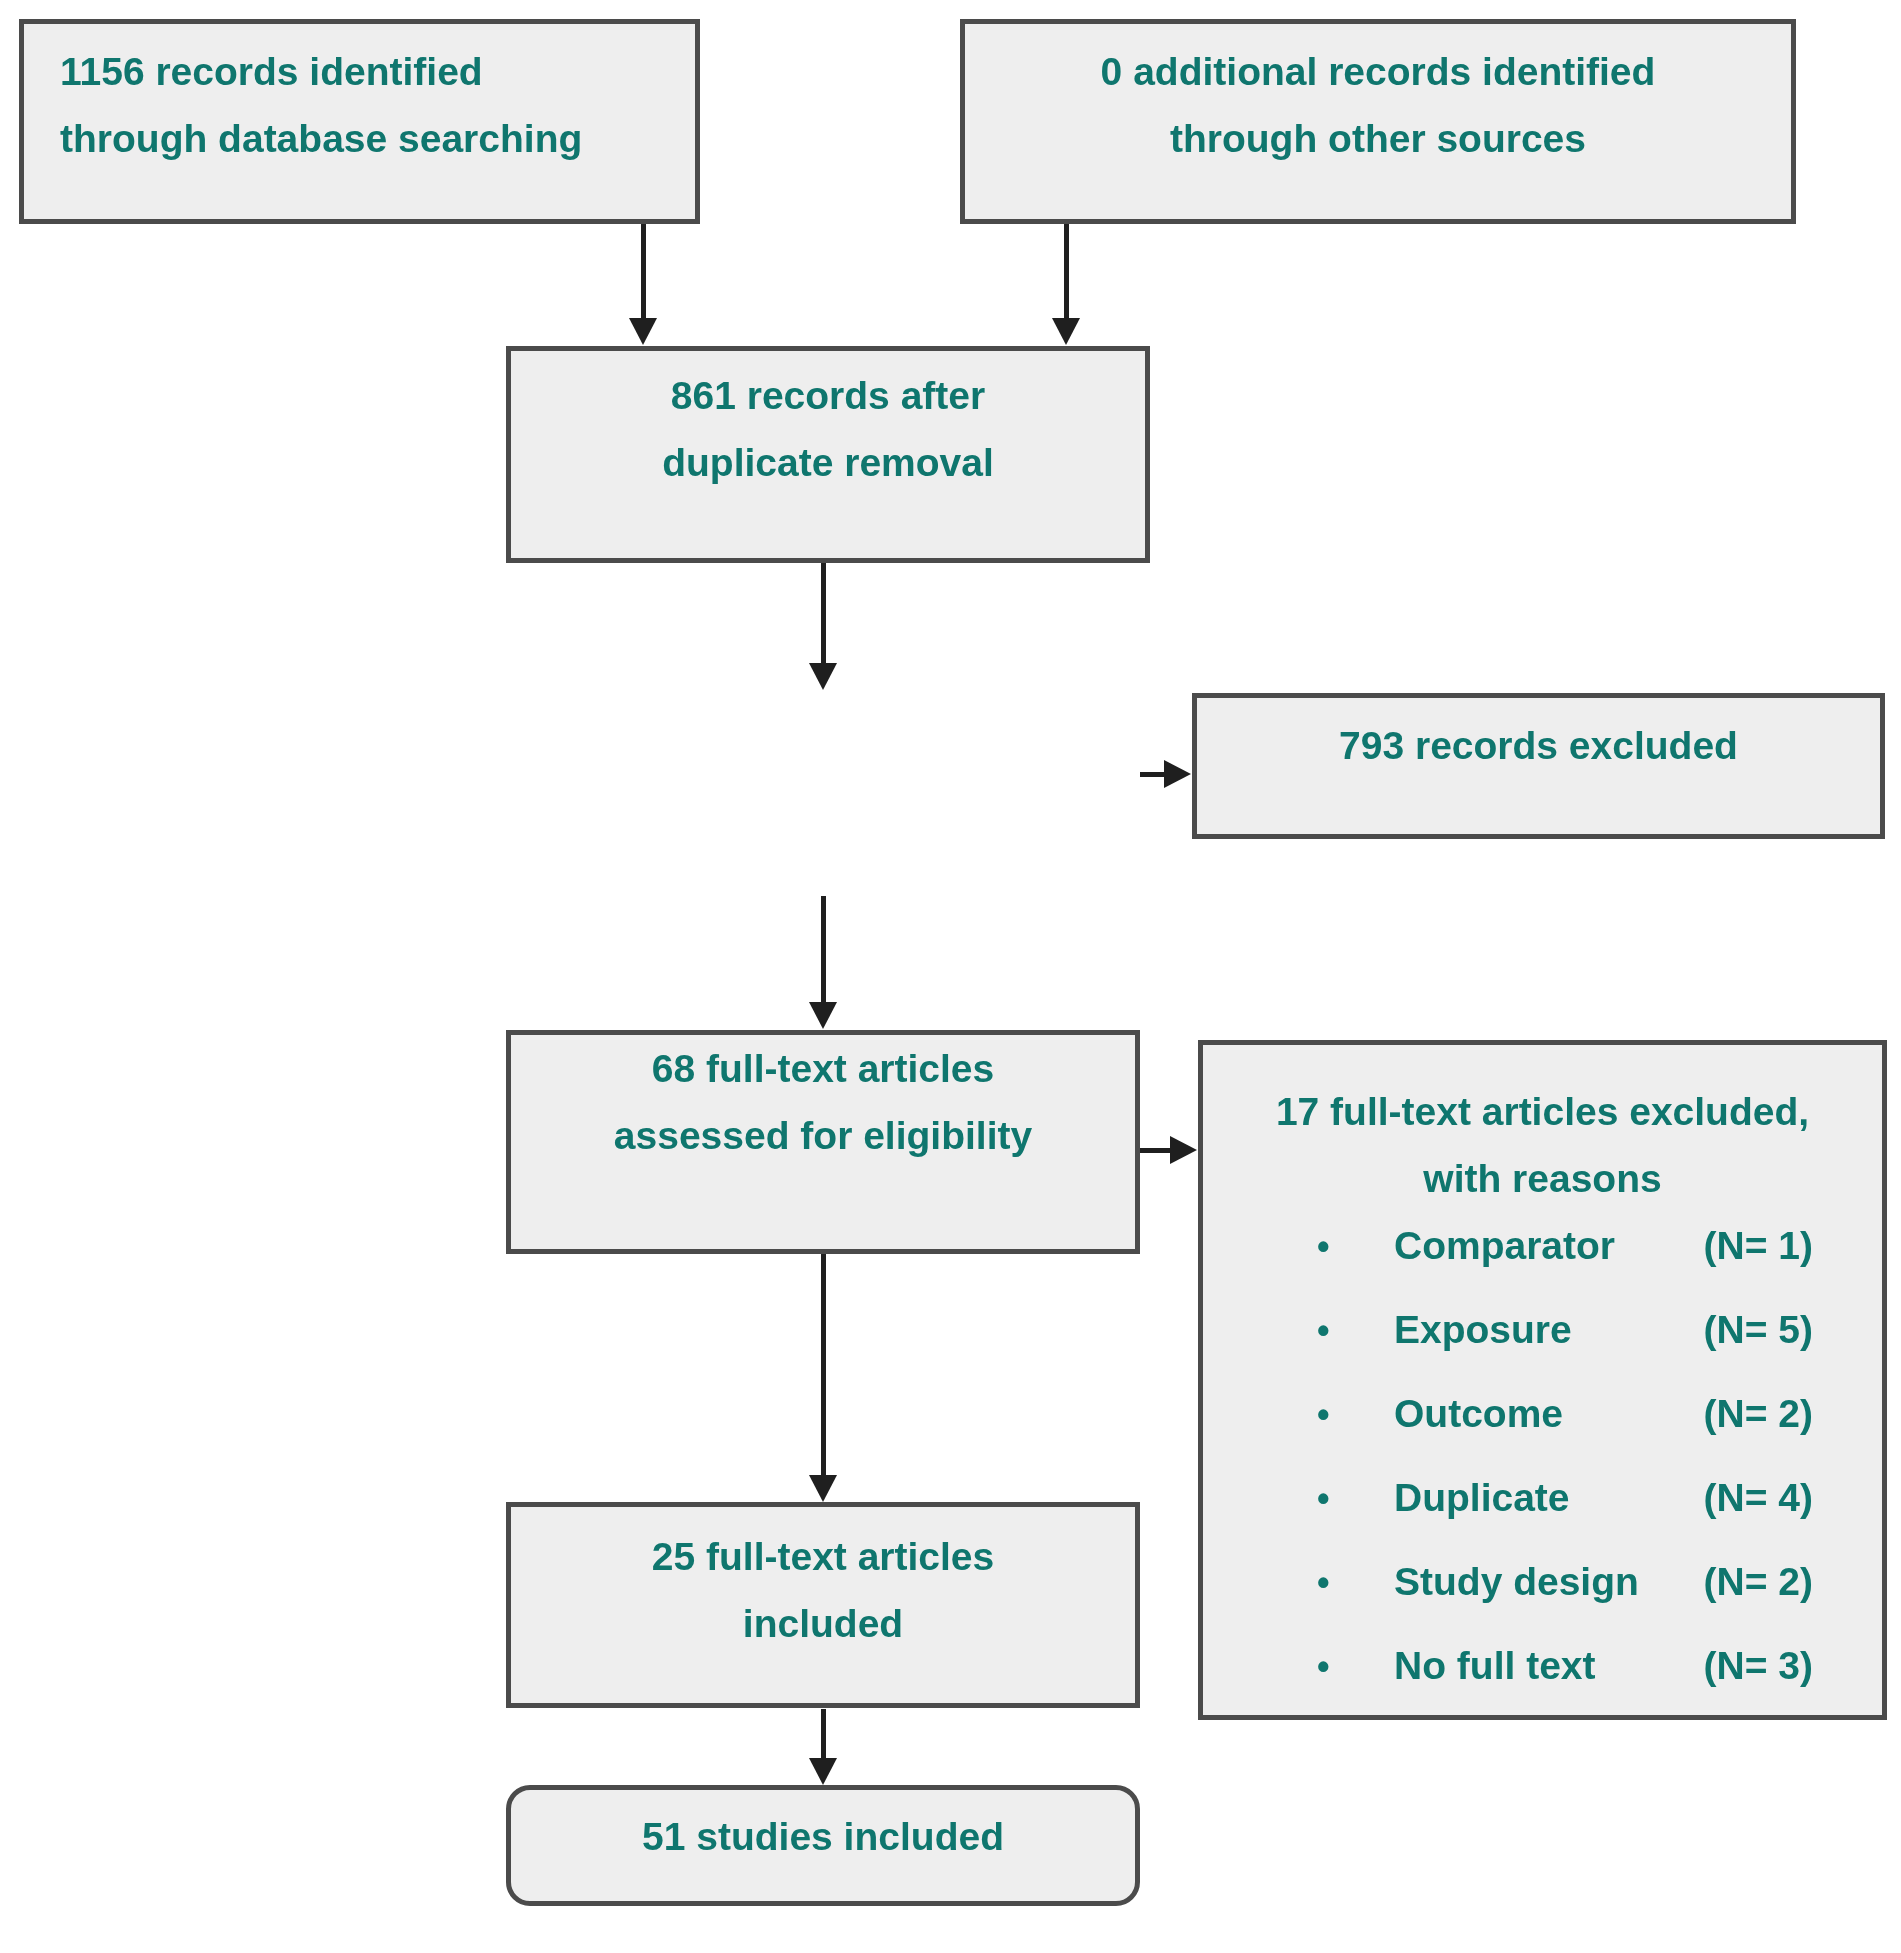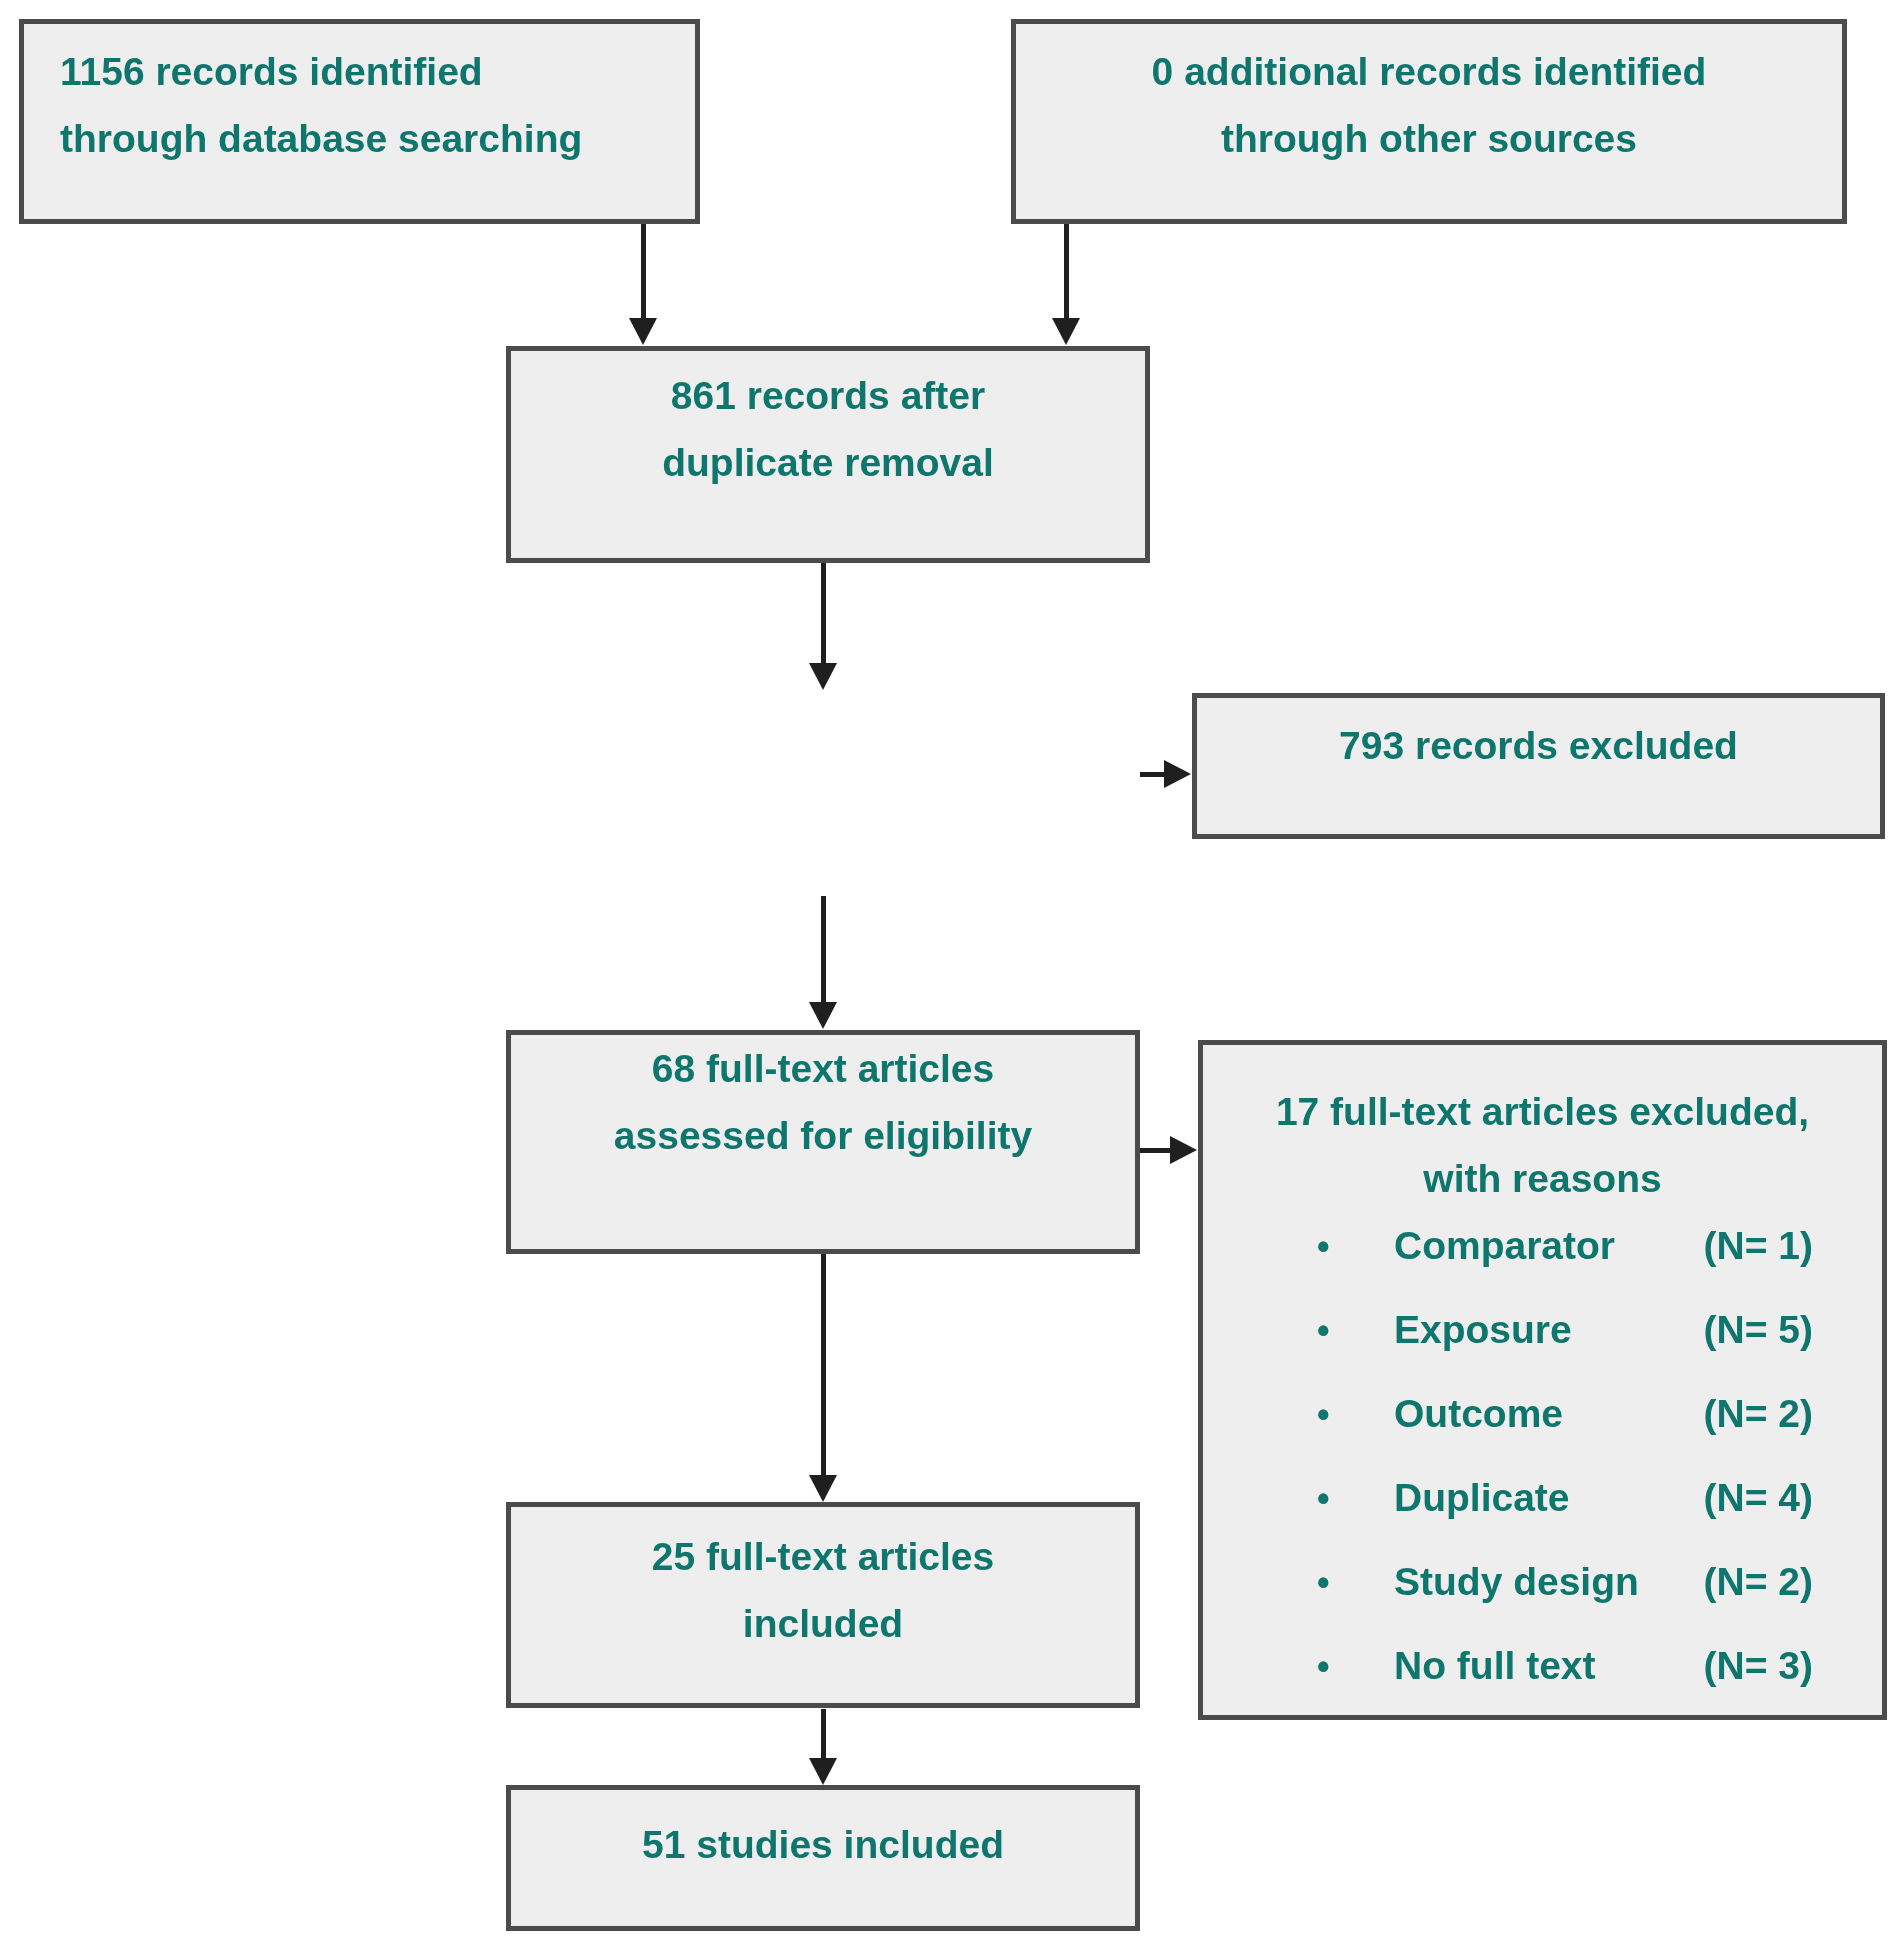--- a/index.html
+++ b/index.html
@@ -11,28 +11,28 @@
     position:absolute; box-sizing:border-box;
     background:#eeeeee; border:5.2px solid #4b4b4b;
     font-size:39px;
   }
   .line { line-height:67px; white-space:nowrap; }
   .t-left   { text-align:left; }
   .t-center { text-align:center; }
 
   
   .box-identified { left:19px;   top:19px;   width:681px;  height:205px; padding:13.8px 17px 0 36px; }
-  .box-additional { left:1011px; top:19px;   width:836px; height:205px; padding-top:13.8px; }
+  .box-additional { left:960px; top:19px;   width:836px; height:205px; padding-top:13.8px; }
   .box-dedup      { left:506px;  top:346px;  width:644px;  height:217px; padding-top:11.2px; }
   .box-screened   { left:506px;  top:691px;  width:634px;  height:205px; padding-top:13px; }
   .box-rec-excl   { left:1192px; top:693px;  width:693px;  height:146px; padding-top:13.8px; }
   .box-assessed   { left:506px;  top:1030px; width:634px;  height:224px; }
   .box-ft-excl    { left:1198px; top:1040px; width:689px;  height:680px; padding-top:33px; }
   .box-ft-incl    { left:506px;  top:1502px; width:634px;  height:206px; padding-top:16.3px; }
-  .box-studies    { left:506px;  top:1785px; width:634px;  height:146px; padding-top:21px; }
+  .box-studies    { left:506px;  top:1785px; width:634px;  height:121px; padding-top:13px;border-radius:24px; }
 
   
   .reasons { margin-top:0; }
   .reason-row {
     display:flex; align-items:baseline;
     height:67px; margin-bottom:17px;
     padding:0 69px 0 114px; font-size:39px; line-height:67px;
   }
   .bullet { width:77px; font-size:36px; }
   .r-label { flex:1; text-align:left; white-space:nowrap; }

